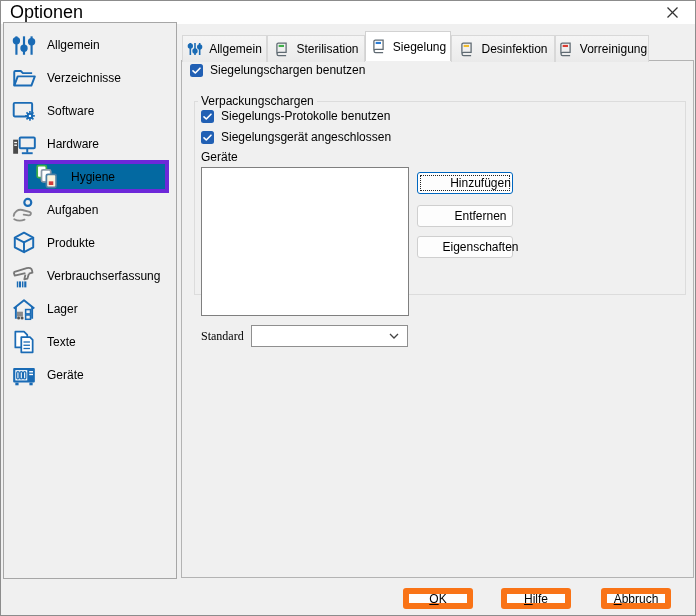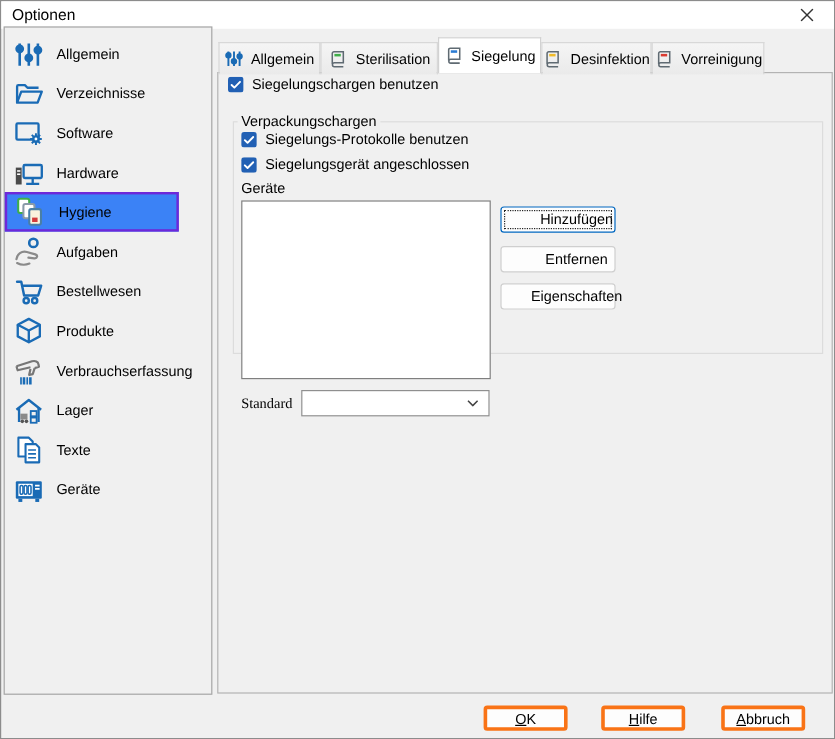--- a/index.html
+++ b/index.html
@@ -1,27 +1,27 @@
 <!DOCTYPE html>
 <html><head>
 <meta charset="utf-8">
 <style>
   html,body{margin:0;padding:0;background:#d8d8d8;}
   body{font-family:"Liberation Sans", sans-serif;font-size:12px;color:#000;}
   .dialog{position:relative;width:696px;height:616px;box-sizing:border-box;
           background:#f0f0f0;border:1px solid #8c8c8c;overflow:hidden;}
   
   .titlebar{position:absolute;left:0;top:0;right:0;height:23px;background:#ffffff;}
-  .title{position:absolute;left:9px;top:0;line-height:23px;font-size:13px;}
+  .title{position:absolute;left:9px;top:0;line-height:23px;font-size:18px;}
   .closebtn{position:absolute;right:0;top:0;width:45px;height:23px;display:flex;align-items:center;justify-content:center;cursor:pointer;}
   
   .sidebar{position:absolute;left:2px;top:21px;width:174px;height:557px;box-sizing:border-box;
            border:1px solid #a6a6a6;background:#f0f0f0;padding-top:5px;}
   .side-item{position:relative;box-sizing:border-box;width:145px;height:33px;display:flex;align-items:center;padding-left:5px;}
-  .side-item.selected{background:#3b82f6;border:2px solid #6d28d9;}
+  .side-item.selected{background:#0369a1;border:4px solid #6d28d9;margin-left:20px;}
   .side-icon{width:30px;height:27px;display:flex;align-items:center;justify-content:center;flex:0 0 30px;}
   .side-label{margin-left:8px;white-space:nowrap;}
   
   .tabstrip{position:absolute;left:181px;top:32px;height:28px;display:flex;align-items:flex-start;z-index:3;}
   .tab{box-sizing:border-box;height:27px;margin-top:2px;display:flex;align-items:center;justify-content:center;gap:6px;
        background:linear-gradient(#f5f5f5,#eaeaea);border:1px solid #d8d8d8;border-bottom:none;cursor:pointer;}
   .tab.selected{height:30px;margin-top:-2px;background:#ffffff;border:1px solid #d2d2d2;border-bottom:none;z-index:4;}
   
   .panel{position:absolute;left:180px;top:59px;width:513px;height:518px;box-sizing:border-box;
          border:1px solid #b3b3b3;background:#f0f0f0;z-index:1;}
@@ -29,21 +29,21 @@
   .groupbox{position:absolute;left:12px;top:40px;width:492px;height:194px;box-sizing:border-box;border:1px solid #dcdcdc;}
   .grouplabel{position:absolute;left:3px;top:-8px;background:#f0f0f0;padding:0 3px;}
   .listbox{position:absolute;left:6px;top:65px;width:208px;height:149px;box-sizing:border-box;background:#fff;border:1px solid #7f7f7f;}
   .sidebtn{position:absolute;left:222px;width:96px;height:22px;box-sizing:border-box;background:#fdfdfd;border:1px solid #cfcfcf;
            border-radius:3px;display:flex;align-items:center;justify-content:center;cursor:pointer;padding-left:31px;}
   .sidebtn.focused{border:1px solid #0067c0;outline:1px dotted #222;outline-offset:-4px;}
   .fieldlabel{position:absolute;white-space:nowrap;}
   .combo{position:absolute;left:56px;top:223px;width:157px;height:22px;box-sizing:border-box;background:#fff;border:1px solid #8f8f8f;
          display:flex;align-items:center;justify-content:flex-end;padding-right:8px;cursor:pointer;}
   
-  .footbtn{position:absolute;top:587px;width:70px;height:21px;box-sizing:border-box;background:#fdfdfd;border:3px solid #f97316;
+  .footbtn{position:absolute;top:587px;width:70px;height:21px;box-sizing:border-box;background:#fdfdfd;border:6px solid #f97316;
            border-radius:3px;display:flex;align-items:center;justify-content:center;cursor:pointer;}
   .footbtn u{text-decoration:underline;}
 </style>
 </head>
 <body>
 
 <div class="dialog">
 
   <div class="titlebar">
     <span class="title">Optionen</span>
@@ -140,32 +140,20 @@
       <span class="side-icon">
         <svg width="26" height="26" viewBox="0 0 24 24">
           <circle cx="15.5" cy="5" r="3.2" fill="none" stroke="#1a6bb5" stroke-width="2"></circle>
           <path d="M2.5 17.5 c0.5-4 4-6.5 8-5.5 l6.5 1.8 c2.2 0.7 1.6 3.4-0.8 3.1 l-4.5-0.6" fill="none" stroke="#8a8a8a" stroke-width="1.7" stroke-linecap="round"></path>
           <path d="M3 20.5 c3 1.6 6.5 1.6 9.5 0.4" fill="none" stroke="#8a8a8a" stroke-width="1.7" stroke-linecap="round"></path>
         </svg>
       </span>
       <span class="side-label">Aufgaben</span>
     </div>
 
-    <div class="side-item">
-      <span class="side-icon">
-        <svg width="26" height="26" viewBox="0 0 24 24">
-          <g fill="none" stroke="#1a6bb5" stroke-width="1.9" stroke-linecap="round" stroke-linejoin="round">
-            <path d="M3 4.5 h3.2 l2.2 10.5 h10.8 l2.3-7.5 H7"></path>
-          </g>
-          <circle cx="10" cy="19" r="2" fill="none" stroke="#1a6bb5" stroke-width="1.9"></circle>
-          <circle cx="16.5" cy="19" r="2" fill="none" stroke="#1a6bb5" stroke-width="1.9"></circle>
-        </svg>
-      </span>
-      <span class="side-label">Bestellwesen</span>
-    </div>
 
     <div class="side-item">
       <span class="side-icon">
         <svg width="26" height="26" viewBox="0 0 24 24">
           <g fill="none" stroke="#1a6bb5" stroke-width="1.8" stroke-linejoin="round">
             <path d="M12 2.5 L20.5 7 L12 11.5 L3.5 7 Z"></path>
             <path d="M3.5 7 V16 L12 20.5 V11.5"></path>
             <path d="M20.5 7 V16 L12 20.5"></path>
           </g>
         </svg>
@@ -271,21 +259,21 @@
       </svg>
       <span>Sterilisation</span>
     </div>
     <div class="tab selected" style="width:86px">
       <svg width="17" height="17" viewBox="0 0 24 24">
         <path d="M5.5 17.5 V5 a2 2 0 0 1 2-2 H18.5 V16 H8 a2.3 2.3 0 0 0 0 4.6 H18.5" fill="none" stroke="#5f6a72" stroke-width="1.8"></path>
         <rect x="8" y="5.5" width="7.5" height="3" fill="#2b7cd3"></rect>
       </svg>
       <span>Siegelung</span>
     </div>
-    <div class="tab" style="width:92px">
+    <div class="tab" style="width:104px">
       <svg width="17" height="17" viewBox="0 0 24 24">
         <path d="M5.5 17.5 V5 a2 2 0 0 1 2-2 H18.5 V16 H8 a2.3 2.3 0 0 0 0 4.6 H18.5" fill="none" stroke="#5f6a72" stroke-width="1.8"></path>
         <rect x="8" y="5.5" width="7.5" height="3" fill="#f0bb2a"></rect>
       </svg>
       <span>Desinfektion</span>
     </div>
     <div class="tab" style="width:94px">
       <svg width="17" height="17" viewBox="0 0 24 24">
         <path d="M5.5 17.5 V5 a2 2 0 0 1 2-2 H18.5 V16 H8 a2.3 2.3 0 0 0 0 4.6 H18.5" fill="none" stroke="#5f6a72" stroke-width="1.8"></path>
         <rect x="8" y="5.5" width="7.5" height="3" fill="#da3b31"></rect>

